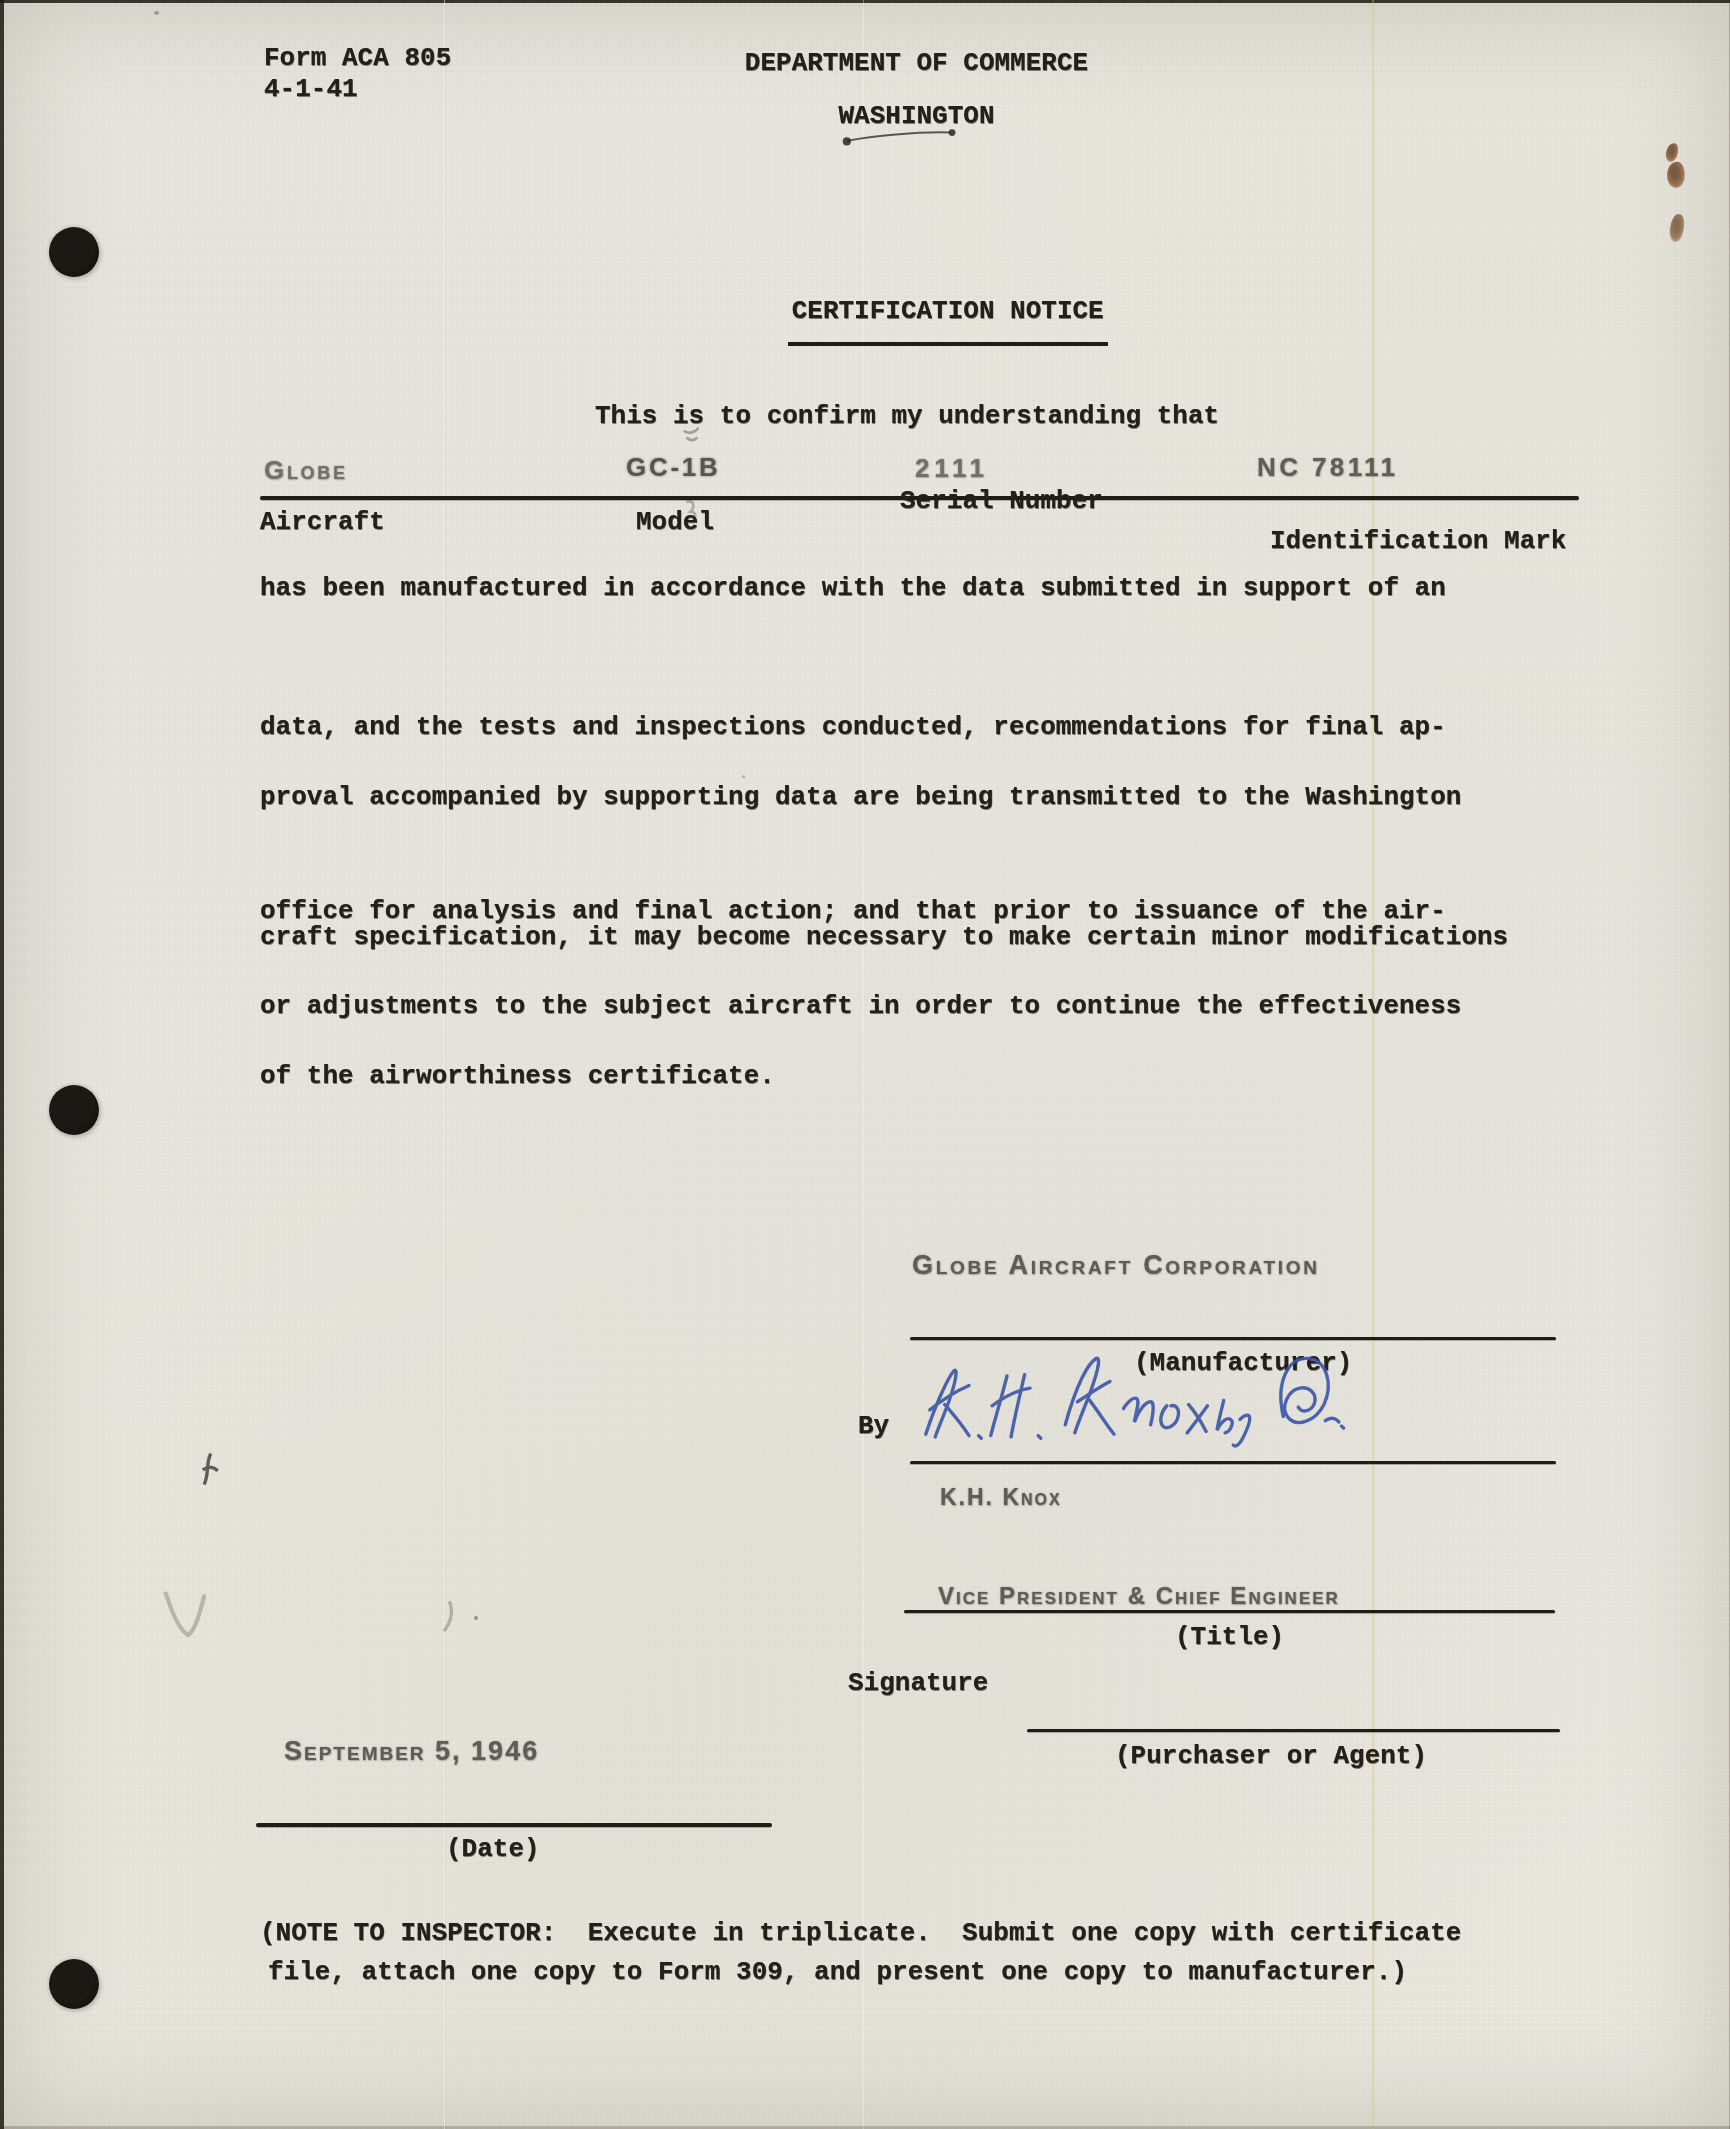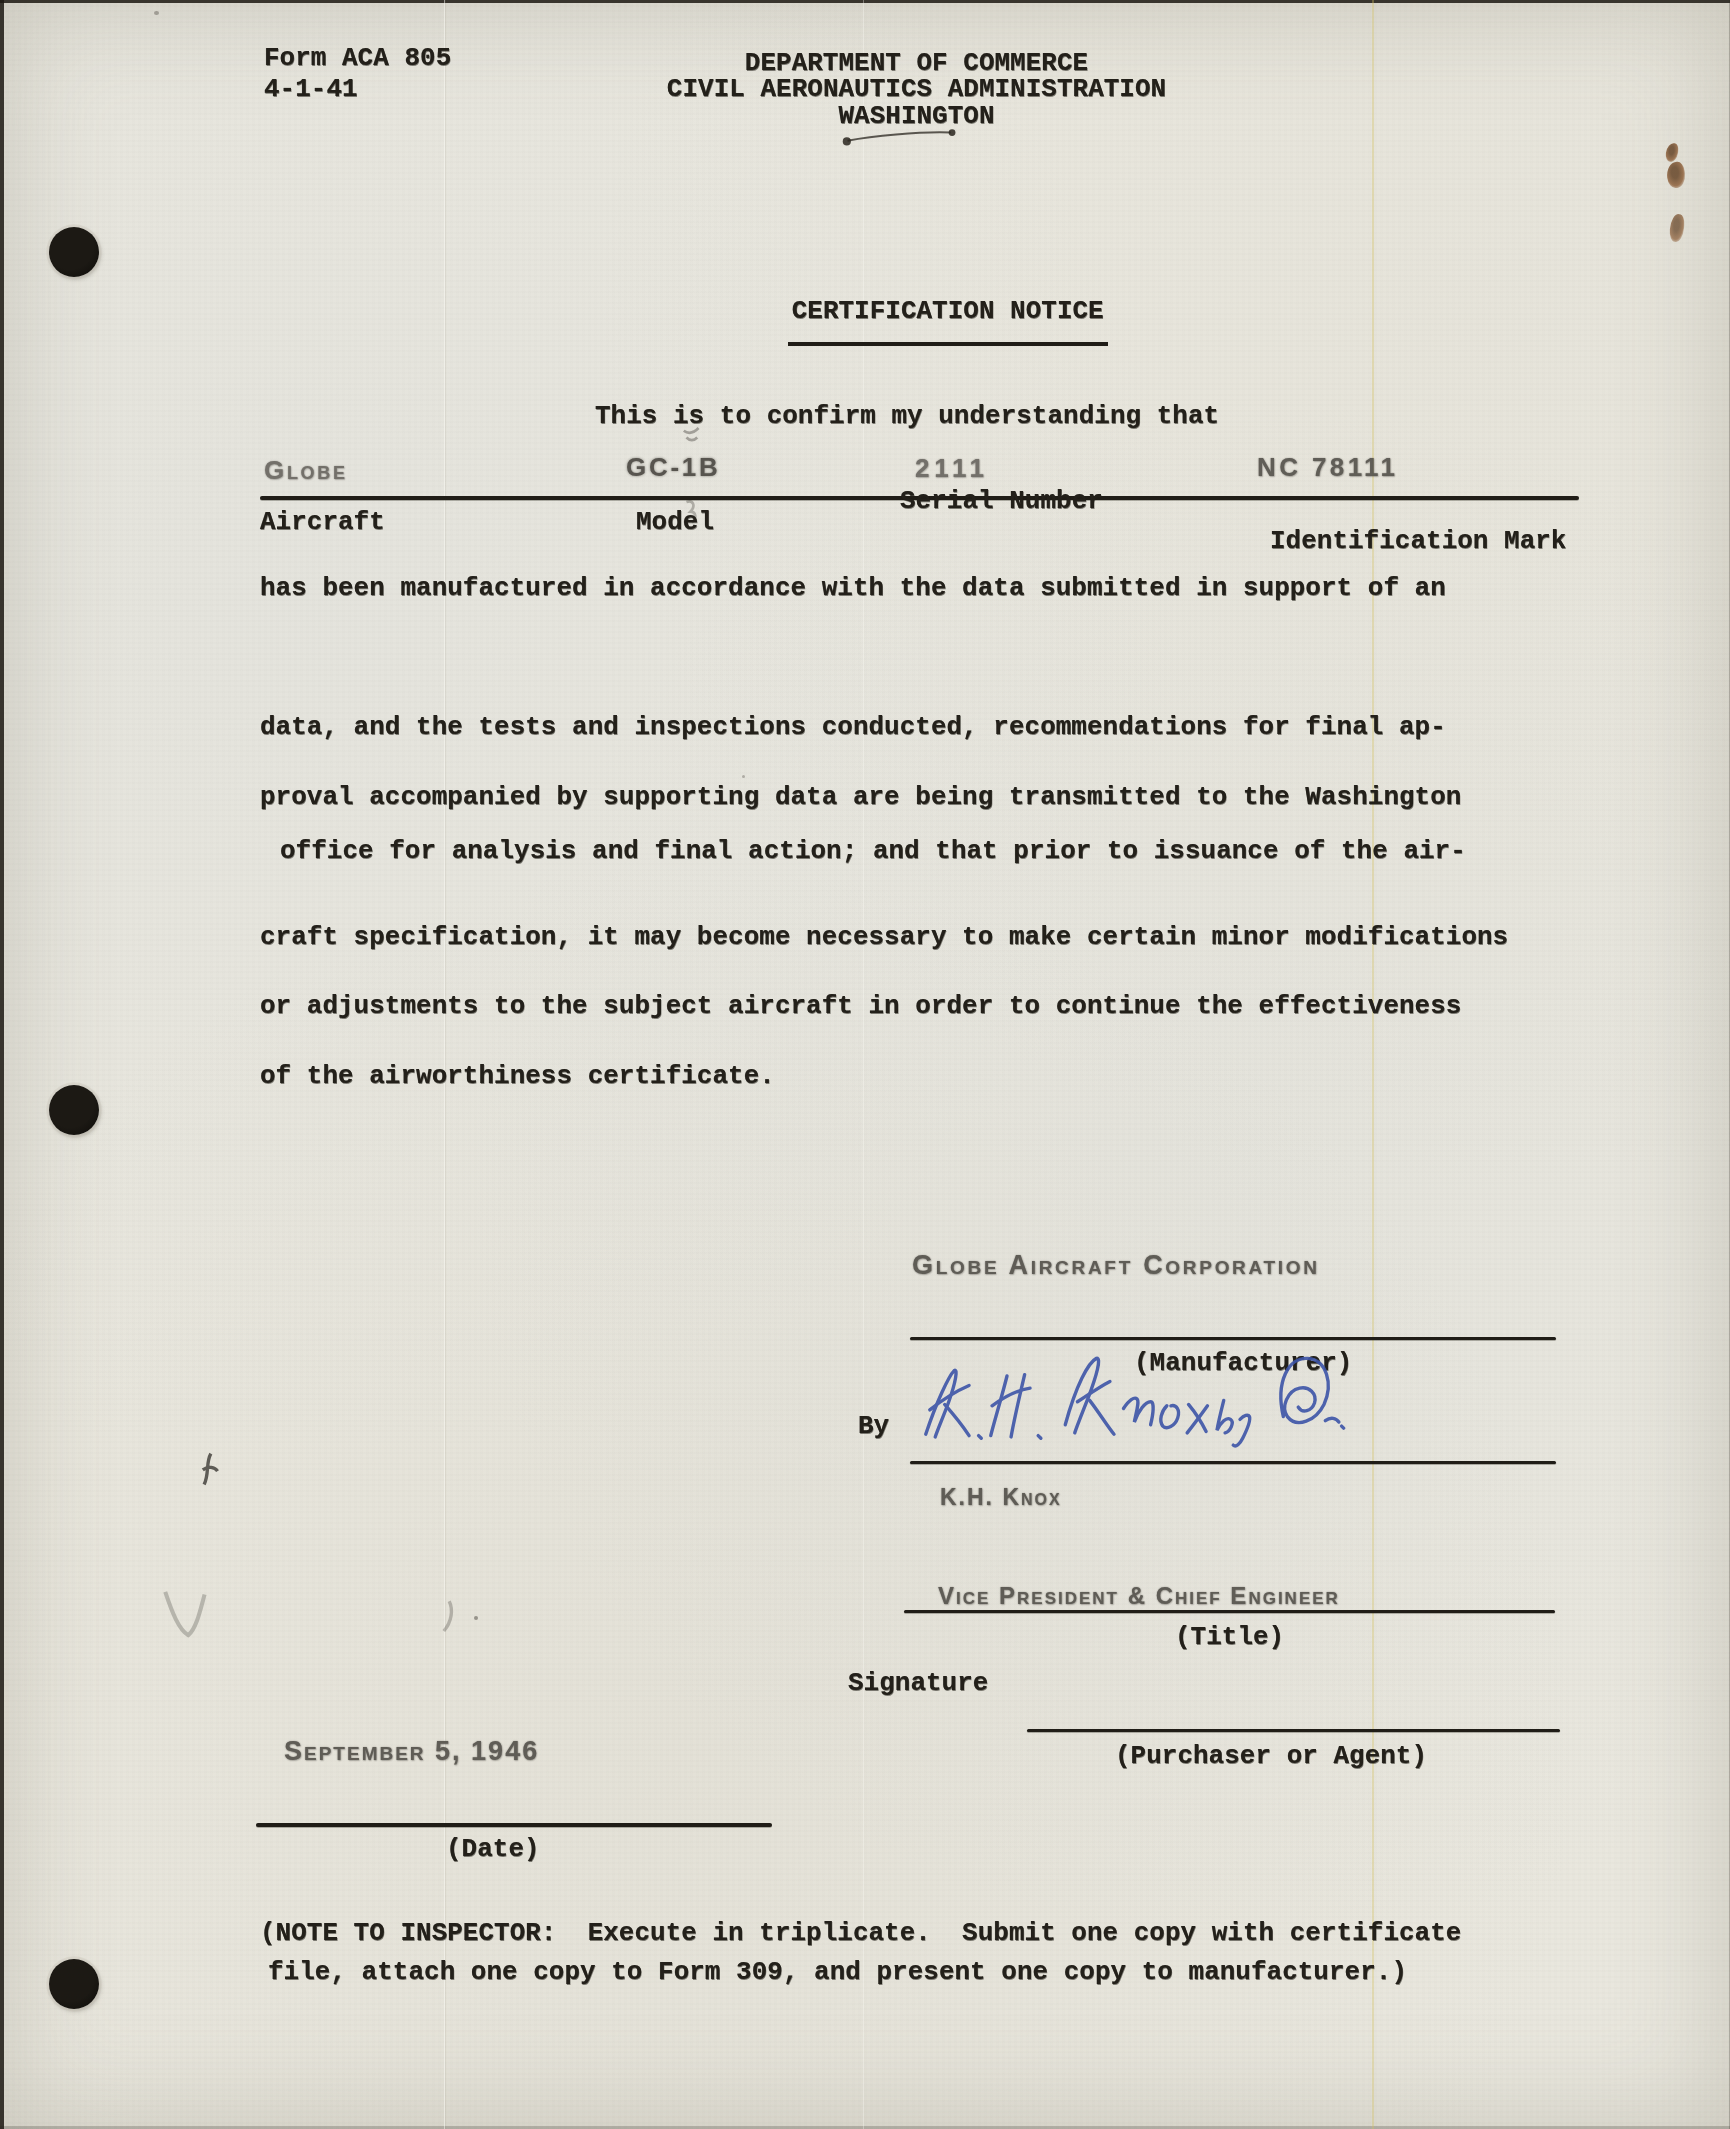--- a/index.html
+++ b/index.html
@@ -74,21 +74,20 @@
   <svg class="sig-svg" style="left:838px; top:123px;" width="129" height="30" viewBox="0 0 190 44">
     <path d="M14,26 C48,20 120,12 166,14" fill="none" stroke="#2a261f" stroke-width="3" opacity="0.75"></path>
     <circle cx="13" cy="27" r="6" fill="#2a261f" opacity="0.85"></circle>
     <circle cx="168" cy="14" r="5" fill="#2a261f" opacity="0.85"></circle>
   </svg>
 
   <div class="typed" style="left:264px; top:45px;">Form ACA 805</div>
   <div class="typed" style="left:264px; top:76px;">4-1-41</div>
 
   <div class="typed center" style="left:507px; top:50px; width:819px;">DEPARTMENT OF COMMERCE</div>
-  <div class="typed center" style="left:507px; top:76px; width:819px;">CIVIL AERONAUTICS ADMINISTRATION</div>
   <div class="typed center" style="left:507px; top:103px; width:819px;">WASHINGTON</div>
 
   <div class="typed center" style="left:507px; top:271px; width:819px;">
     <span style="display:inline-block; border-bottom:4px solid #201d17; padding:0 4px 16px 4px;">CERTIFICATION NOTICE</span>
   </div>
 
   <div class="typed" style="left:595px; top:403px;">This is to confirm my understanding that</div>
 
   <div class="stamp" style="left:264px; top:455px; font-size:26px; color:#6b6862;">Globe</div>
   <div class="stamp" style="left:626px; top:452px; font-size:26px; color:#4e4b45; text-shadow:0 0 2.7px rgba(78,75,69,0.7);">GC-1B</div>
@@ -103,21 +102,21 @@
   <div class="rule" style="left:260px; top:496px; width:1319px;"></div>
 
   <div class="typed" style="left:260px; top:509px;">Aircraft</div>
   <div class="typed" style="left:636px; top:509px;">Model</div>
   <div class="typed" style="left:900px; top:488px;">Serial Number</div>
   <div class="typed" style="left:1250px; top:528px;margin-left:20px;">Identification Mark</div>
 
   <div class="typed" style="left:260px; top:575px;">has been manufactured in accordance with the data submitted in support of an</div>
   <div class="typed" style="left:260px; top:714px;">data, and the tests and inspections conducted, recommendations for final ap-</div>
   <div class="typed" style="left:260px; top:784px;">proval accompanied by supporting data are being transmitted to the Washington</div>
-  <div class="typed" style="left:260px; top:838px;margin-left:20px;">office for analysis and final action; and that prior to issuance of the air-</div>
+  <div class="typed" style="left:260px; top:898px;">office for analysis and final action; and that prior to issuance of the air-</div>
   <div class="typed" style="left:260px; top:924px;">craft specification, it may become necessary to make certain minor modifications</div>
   <div class="typed" style="left:260px; top:993px;">or adjustments to the subject aircraft in order to continue the effectiveness</div>
   <div class="typed" style="left:260px; top:1063px;">of the airworthiness certificate.</div>
 
   <div class="stamp" style="left:912px; top:1250px; font-size:27px;">Globe Aircraft Corporation</div>
   <div class="rule" style="left:910px; top:1337px; width:646px; height:3.4px;"></div>
   <div class="typed" style="left:1134px; top:1350px;">(Manufacturer)</div>
 
   <div class="typed" style="left:858px; top:1413px;">By</div>
   <svg class="sig-svg" style="left:900px; top:1334px;" width="447" height="149" viewBox="0 0 660 220">

